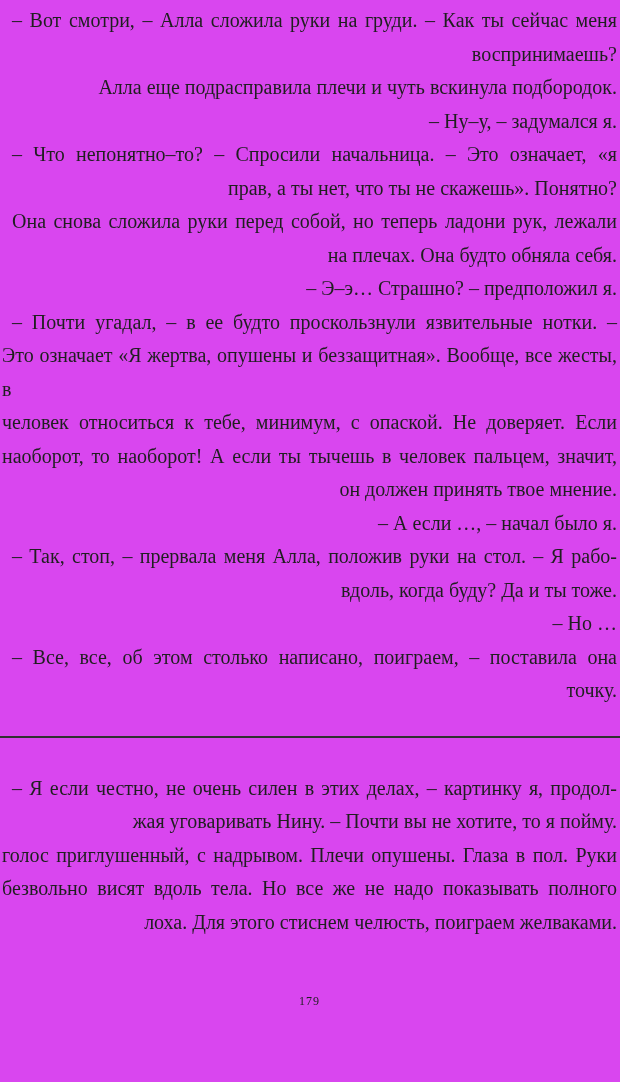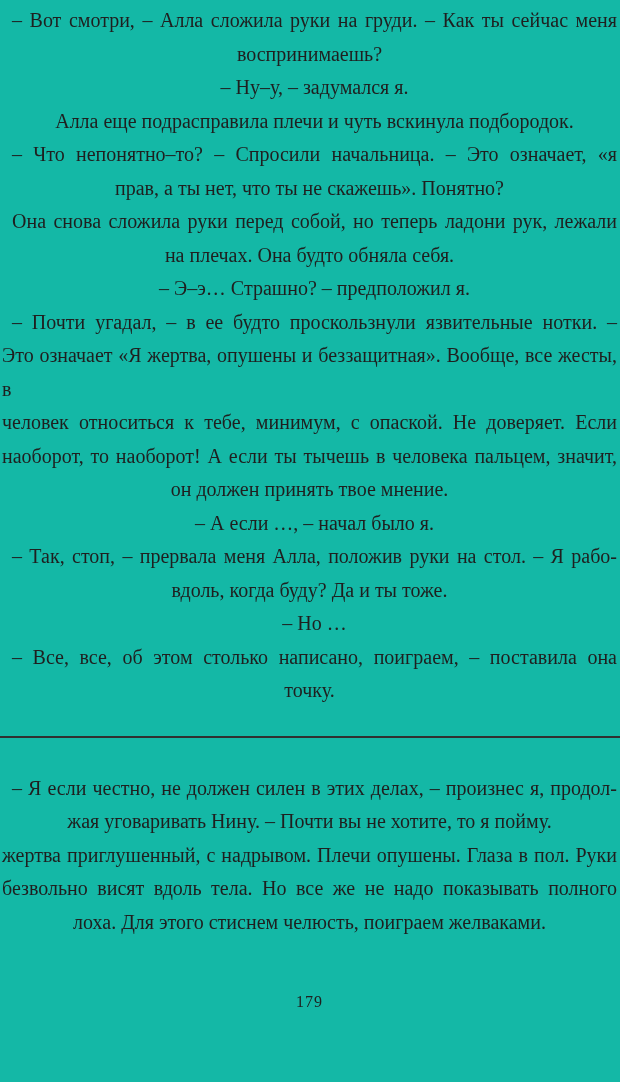--- a/index.html
+++ b/index.html
@@ -14,100 +14,100 @@
   }
   .page {
     box-sizing: border-box;
     width: 620px;
     height: 1082px;
     padding: 4px 3px 0 2px;
     font-family: "Liberation Serif", "DejaVu Serif", serif;
     font-size: 20px;
     line-height: 33.5px;
     color: #1f1f1f;
-    background: #14b8a6;
+    background: #d946ef;
   }
   .para { margin: 0; }
   .line {
     text-indent: 0;
-    text-align: center;
+    text-align: right;
     white-space: normal;
   }
   .line.first { text-indent: 10px; }
   .line.j {
     text-align: justify;
     text-align-last: justify;
   }
   .divider {
     border: none;
     border-top: 2px solid #303030;
     margin: 28px -3px 34px -2px;
     height: 0;
   }
   .page-number {
     margin-top: 46px;
     text-align: center;
-    font-size: 16px;
+    font-size: 12px;
     letter-spacing: 1px;
   }
 </style>
 </head>
 <body>
 
 <div class="page">
   <div class="text-block">
       <div class="para">
         <div class="line j first">– Вот смотри, – Алла сложила руки на груди. – Как ты сейчас меня</div>
         <div class="line">воспринимаешь?</div>
       </div>
       <div class="para">
-        <div class="line first">– Ну–у, – задумался я.</div>
+        <div class="line first">Алла еще подрасправила плечи и чуть вскинула подбородок.</div>
       </div>
       <div class="para">
-        <div class="line first">Алла еще подрасправила плечи и чуть вскинула подбородок.</div>
+        <div class="line first">– Ну–у, – задумался я.</div>
       </div>
       <div class="para">
         <div class="line j first">– Что непонятно–то? – Спросили начальница. – Это означает, «я</div>
         <div class="line">прав, а ты нет, что ты не скажешь». Понятно?</div>
       </div>
       <div class="para">
         <div class="line j first">Она снова сложила руки перед собой, но теперь ладони рук, лежали</div>
         <div class="line">на плечах. Она будто обняла себя.</div>
       </div>
       <div class="para">
         <div class="line first">– Э–э… Страшно? – предположил я.</div>
       </div>
       <div class="para">
         <div class="line j first">– Почти угадал, – в ее будто проскользнули язвительные нотки. –</div>
         <div class="line j">Это означает «Я жертва, опушены и беззащитная». Вообще, все жесты, в</div>
         <div class="line j">человек относиться к тебе, минимум, с опаской. Не доверяет. Если</div>
-        <div class="line j">наоборот, то наоборот! А если ты тычешь в человека пальцем, значит,</div>
+        <div class="line j">наоборот, то наоборот! А если ты тычешь в человек пальцем, значит,</div>
         <div class="line">он должен принять твое мнение.</div>
       </div>
       <div class="para">
         <div class="line first">– А если …, – начал было я.</div>
       </div>
       <div class="para">
         <div class="line j first">– Так, стоп, – прервала меня Алла, положив руки на стол. – Я рабо-</div>
         <div class="line">вдоль, когда буду? Да и ты тоже.</div>
       </div>
       <div class="para">
         <div class="line first">– Но …</div>
       </div>
       <div class="para">
         <div class="line j first">– Все, все, об этом столько написано, поиграем, – поставила она</div>
         <div class="line">точку.</div>
       </div>
     </div>
   <hr class="divider">
   <div class="text-block">
       <div class="para">
-        <div class="line j first">– Я если честно, не должен силен в этих делах, – произнес я, продол-</div>
+        <div class="line j first">– Я если честно, не очень силен в этих делах, – картинку я, продол-</div>
         <div class="line">жая уговаривать Нину. – Почти вы не хотите, то я пойму.</div>
       </div>
       <div class="para">
-        <div class="line j">жертва приглушенный, с надрывом. Плечи опушены. Глаза в пол. Руки</div>
+        <div class="line j">голос приглушенный, с надрывом. Плечи опушены. Глаза в пол. Руки</div>
         <div class="line j">безвольно висят вдоль тела. Но все же не надо показывать полного</div>
         <div class="line">лоха. Для этого стиснем челюсть, поиграем желваками.</div>
       </div>
     </div>
   <div class="page-number">179</div>
 </div>
 
 </body></html>

